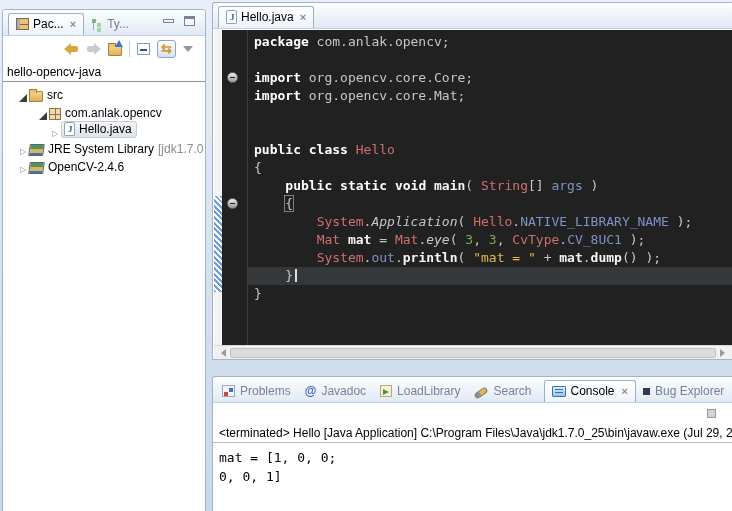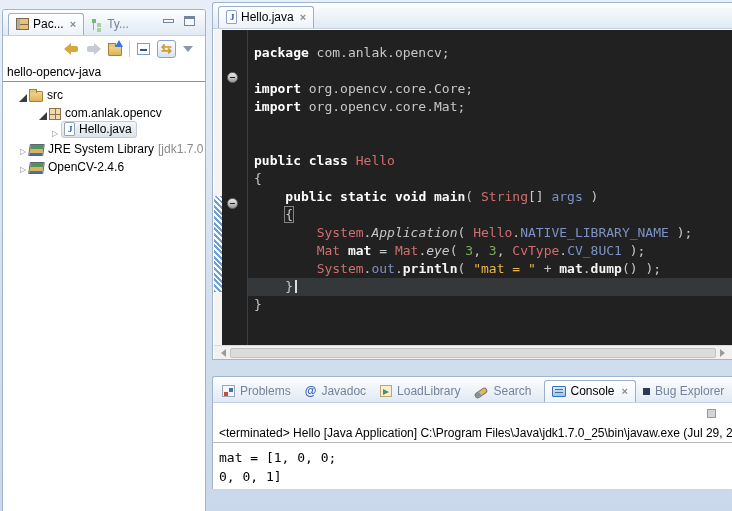--- a/index.html
+++ b/index.html
@@ -81,40 +81,40 @@
   
   #editor { left:212px; top:2px; width:520px; height:358px; border-right:none; border-radius:3px 0 0 0; }
   .edbody { position:absolute; left:1px; right:0; top:27px; bottom:14px; display:flex; background:#212121; overflow:hidden; }
   .ruler { width:8px; background:#f4f4f4; position:relative; flex:none; }
   .range { position:absolute; left:0; width:8px;
     background:repeating-linear-gradient(45deg,#6f9fd3 0 2px,#fbfdff 2px 4px); }
   .gutter { width:26px; border-right:1px solid #3e3e3e; position:relative; flex:none; }
   .fold { position:absolute; left:5px; width:11px; height:11px; border-radius:50%;
     background:linear-gradient(180deg,#ececec,#9a9a9a); border:1px solid #6f6f6f; }
   .fold::after { content:""; position:absolute; left:2px; right:2px; top:4px; height:1px; background:#222; }
-  .code { flex:1; padding-top:14px; font:13px "DejaVu Sans Mono",monospace; color:#c7c7c7; }
+  .code { flex:1; padding-top:3px; font:13px "DejaVu Sans Mono",monospace; color:#c7c7c7; }
   .cl { height:18px; line-height:18px; white-space:pre; padding-left:6px; }
   .cl.cur { background:#35383b; }
   .tk-k { color:#ffffff; font-weight:bold; }
   .tk-p { color:#c7c7c7; }
   .tk-t { color:#d06e6e; }
   .tk-c { color:#7c93c3; }
   .tk-n { color:#7dad56; }
   .tk-s { color:#e9b64c; }
   .tk-m { color:#c7c7c7; font-style:italic; }
   .tk-b { color:#f5f5f5; font-weight:bold; }
   .tk-br { color:#c7c7c7; outline:1px solid #828282; }
   .caret { display:inline-block; width:2px; height:13px; background:#dcdcdc; vertical-align:-2px; margin-left:2px; }
   .hscroll { position:absolute; left:1px; right:0; bottom:0; height:14px; background:#f1f1f1;
     border-top:1px solid #d8d8d8; display:flex; align-items:center; }
   .sarrL { width:0; height:0; border:4px solid transparent; border-right:5px solid #9b9b9b; margin-left:3px; }
   .sarrR { width:0; height:0; border:4px solid transparent; border-left:5px solid #9b9b9b; margin-right:3px; }
   .sthumb { flex:1; height:10px; margin:0 4px; background:#dcdcdc; border:1px solid #c2c2c2; border-radius:2px; }
   
-  #bottom { left:212px; top:376px; width:520px; height:113px; border-right:none; border-bottom:none; border-radius:3px 0 0 0; }
+  #bottom { left:212px; top:376px; width:520px; height:135px; border-right:none; border-bottom:none; border-radius:3px 0 0 0; }
   .btabbar { padding-left:2px; }
   .btabbar .tab { gap:5px; }
   .bbar2 { height:20px; position:relative; }
   .mini-square { position:absolute; right:16px; top:6px; width:9px; height:9px; background:#d3d3d3; border:1px solid #9a9a9a; }
   .status { height:20px; padding:3px 0 0 6px; border-bottom:1px solid #b9b9b9;
     white-space:nowrap; overflow:hidden; color:#000; }
   .consout { padding:5px 0 0 6px; font:13px "DejaVu Sans Mono",monospace; line-height:19px; color:#000; }
   
   .i-problems { width:13px; height:12px; background:#f4f6f9; border:1px solid #98a8bc; position:relative; }
   .i-problems::before { content:""; position:absolute; left:1px; top:6px; width:4px; height:4px; background:#cf4444; }

